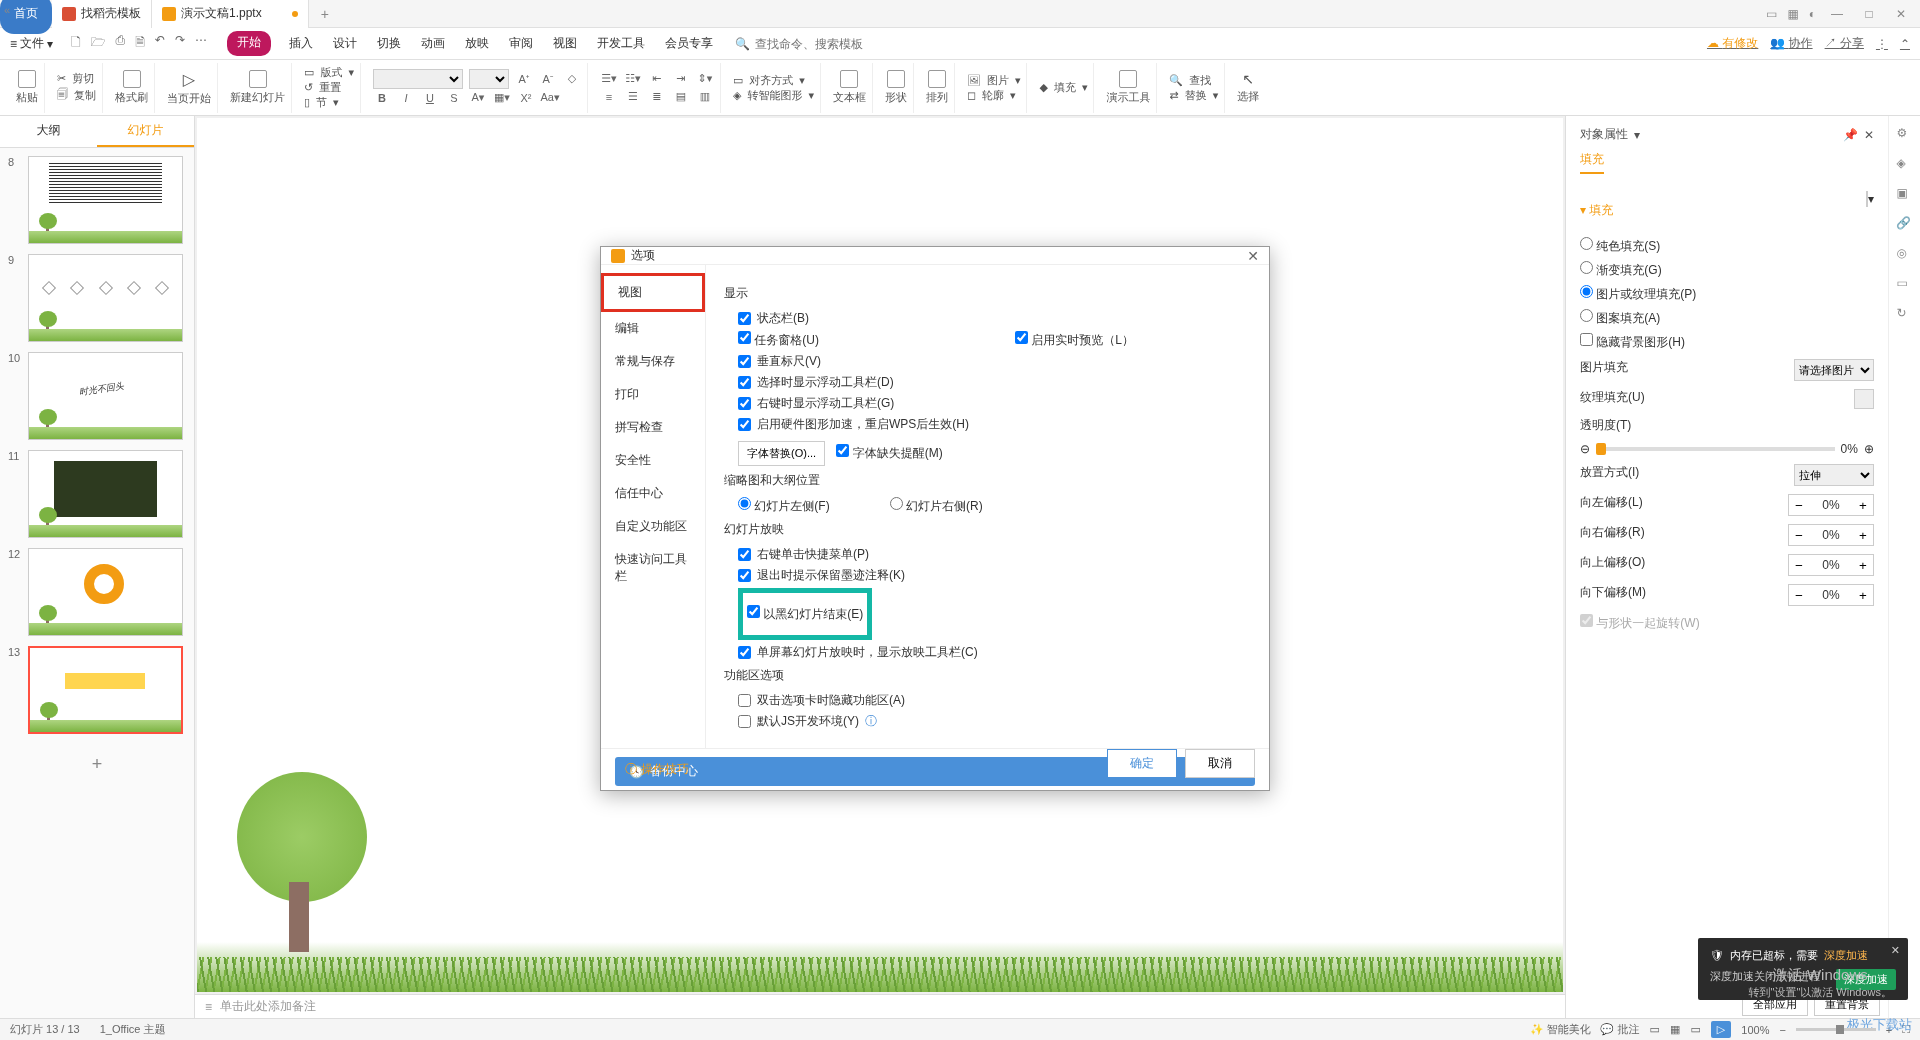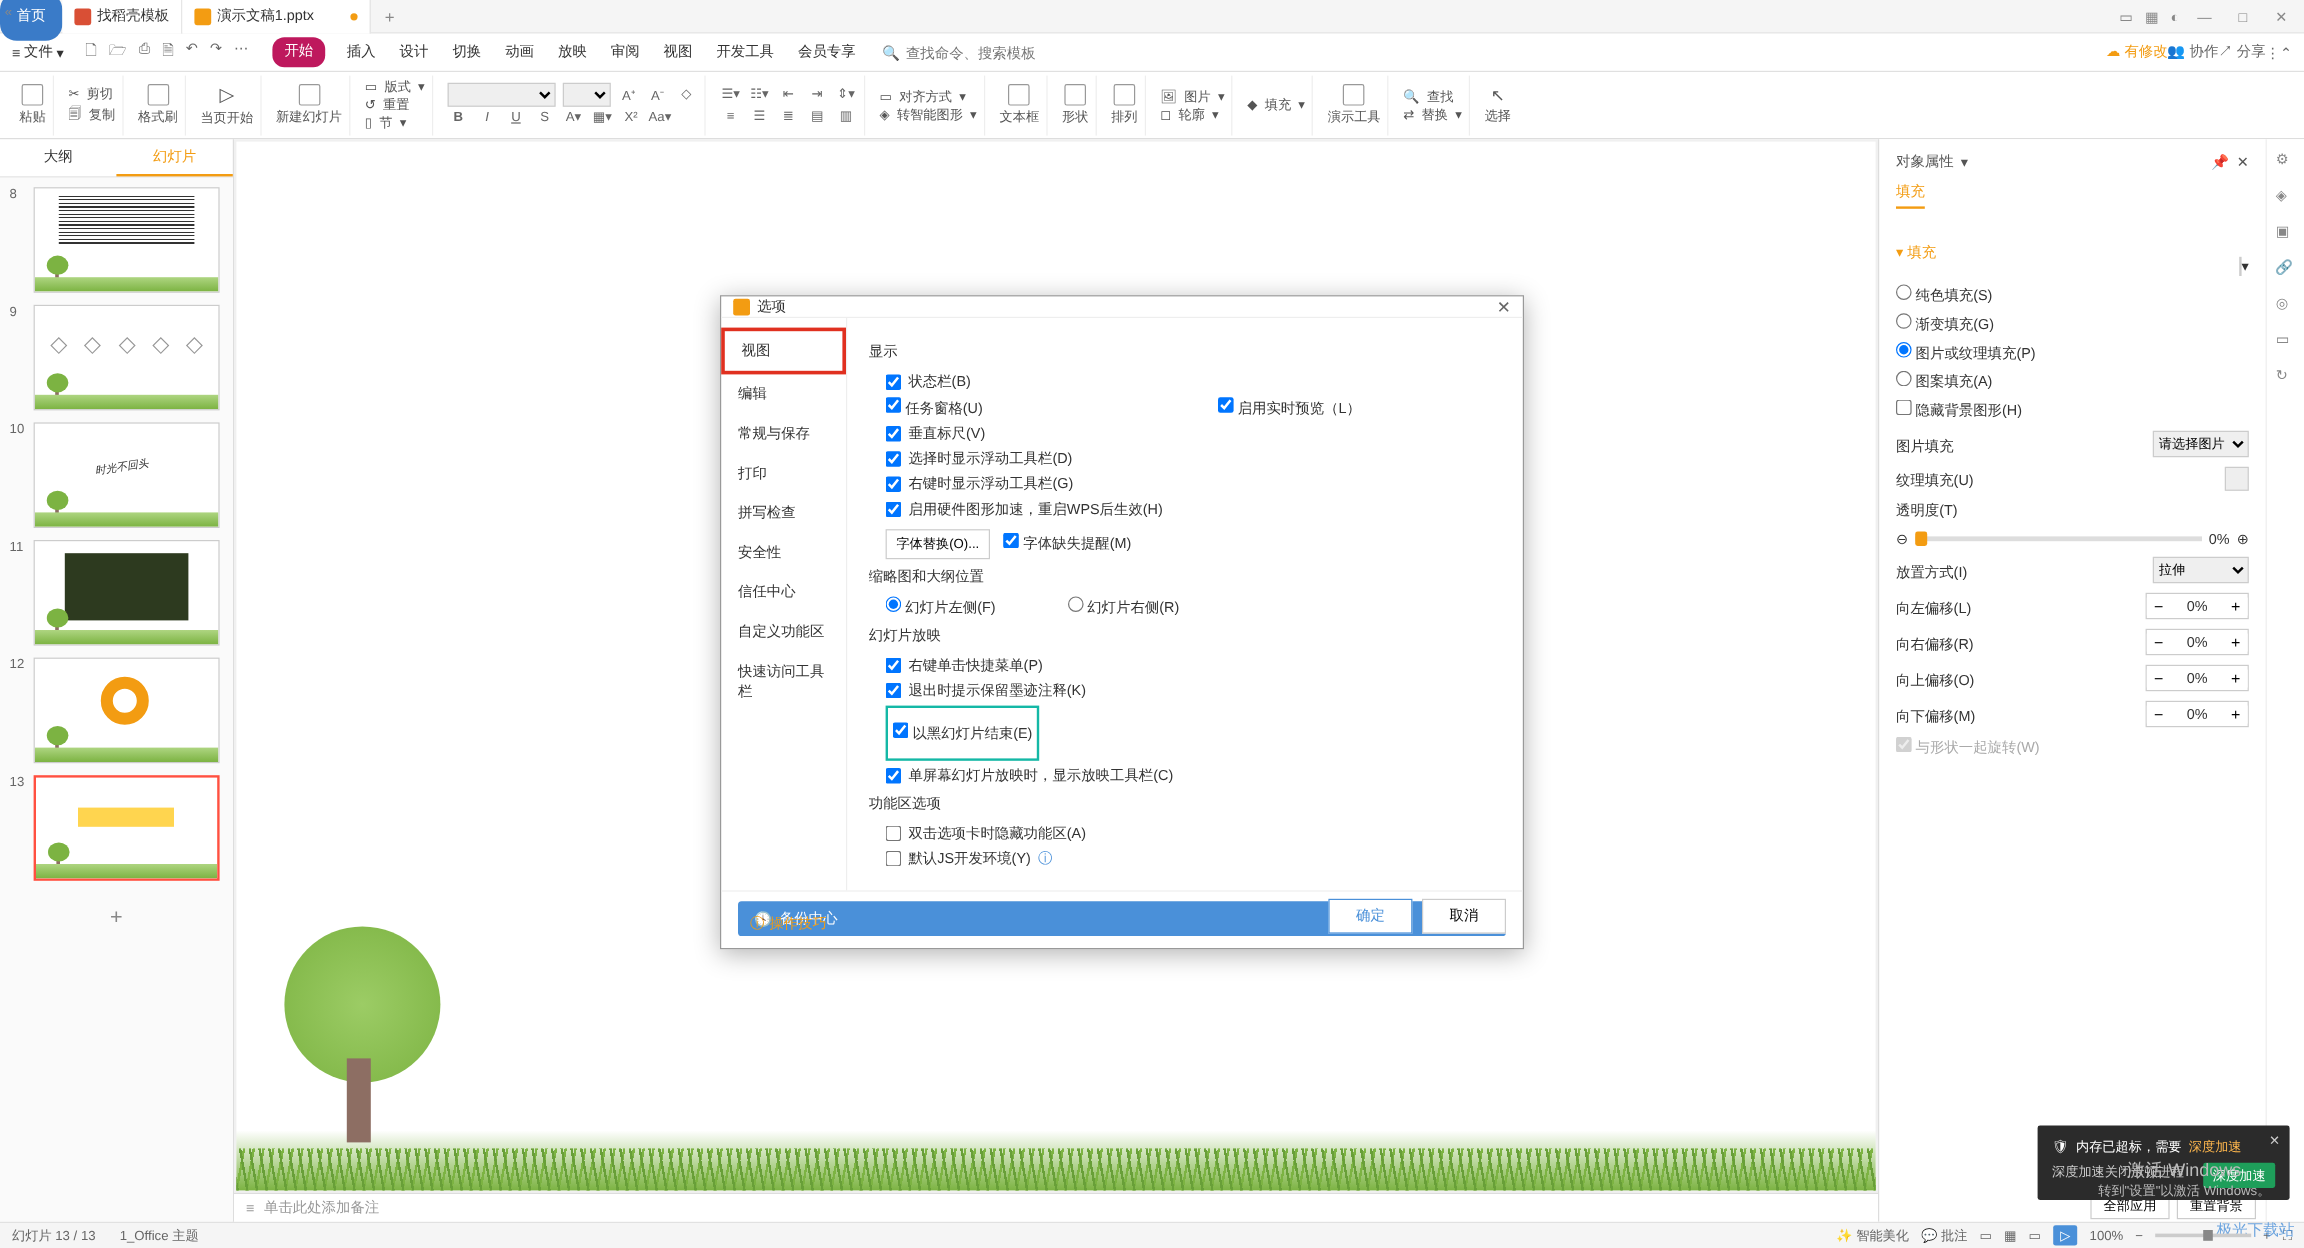--- a/index.html
+++ b/index.html
@@ -20,21 +20,21 @@
 
 .menubar { height: 32px; display: flex; align-items: center; padding: 0 10px; background: #fff; border-bottom: 1px solid #e0e0e0; }
 .menu-left { display: flex; align-items: center; gap: 8px; }
 .menu-file { display: flex; align-items: center; gap: 3px; cursor: pointer; }
 .menu-icons { display: flex; gap: 10px; color: #666; margin-left: 10px; }
 .menu-tabs { display: flex; gap: 16px; margin-left: 20px; }
 .menu-tab { cursor: pointer; padding: 4px 2px; }
 .menu-tab.active { background: #be185d; color: #fff; border-radius: 10px; padding: 3px 10px; }
 .search-area { margin-left: 20px; display: flex; align-items: center; gap: 5px; color: #999; }
 .search-input { border: none; outline: none; font-size: 12px; width: 120px; }
-.menubar-right { margin-left: auto; display: flex; align-items: center; color: #666; }
+.menubar-right { margin-left: auto; display: flex; align-items: center; gap: 12px; color: #666; text-decoration: underline; }
 .menubar-right .cloud { color: #f39c12; }
 
 
 .ribbon { height: 56px; display: flex; align-items: center; padding: 0 10px; background: #fff; border-bottom: 1px solid #ddd; gap: 6px; }
 .ribbon-group { display: flex; flex-direction: column; align-items: center; justify-content: center; padding: 0 6px; height: 50px; border-right: 1px solid #eee; }
 .ribbon-group.noline { border-right: none; }
 .ribbon-btn { display: flex; flex-direction: column; align-items: center; font-size: 11px; color: #555; cursor: pointer; gap: 2px; }
 .ribbon-icon { width: 18px; height: 18px; border: 1px solid #999; border-radius: 2px; }
 .ribbon-small-row { display: flex; gap: 6px; align-items: center; font-size: 11px; color: #555; }
 .font-select { border: 1px solid #ccc; height: 20px; font-size: 11px; width: 90px; }
@@ -87,35 +87,35 @@
 .dialog-side-item { padding: 8px 14px; cursor: pointer; font-size: 12px; }
 .dialog-side-item.selected { border: 3px solid #e03020; }
 .dialog-content { flex: 1; padding: 14px 18px; overflow-y: auto; }
 .section-title { font-size: 12px; color: #333; margin-bottom: 8px; margin-top: 6px; }
 .check-row { display: flex; align-items: center; gap: 6px; margin: 4px 0 4px 14px; font-size: 12px; }
 .check-row input[type=checkbox] { width: 13px; height: 13px; }
 .check-row.two-col { display: flex; }
 .check-row.two-col .col2 { margin-left: 190px; }
 .radio-row { display: flex; gap: 60px; margin: 4px 0 4px 14px; font-size: 12px; }
 .font-replace-btn { border: 1px solid #ccc; background: #fff; padding: 4px 8px; font-size: 11px; margin-left: 14px; cursor: pointer; }
-.highlight-box { border: 2px solid #14b8a6; padding: 12px 4px; display: inline-block; }
+.highlight-box { border: 5px solid #14b8a6; padding: 12px 4px; display: inline-block; }
 .dialog-footer { height: 60px; border-top: 1px solid #eee; display: flex; align-items: center; padding: 0 14px; }
 .backup-btn { background: #4a90d9; color: #fff; padding: 6px 14px; border-radius: 3px; cursor: pointer; display: flex; align-items: center; gap: 6px; font-size: 12px; }
 .tips-link { margin-left: 10px; color: #f39c12; font-size: 12px; display: flex; align-items: center; gap: 4px; margin-top: 28px; position: absolute; bottom: 12px; left: 14px;}
 .dlg-btn { padding: 5px 22px; border: 1px solid #ccc; background: #fff; cursor: pointer; margin-left: 8px; font-size: 12px; }
 .dlg-btn.primary { border-color: #4a90d9; color: #4a90d9; }
 .dialog-footer-right { margin-left: auto; display: flex; }
 
 
 .right-panel { width: 355px; border-left: 1px solid #ddd; background: #fff; display: flex; }
 .props { flex: 1; padding: 10px 14px; font-size: 12px; overflow-y: auto; }
 .props-header { display: flex; align-items: center; gap: 6px; margin-bottom: 8px; color: #555; }
 .props-tab { color: #f39c12; border-bottom: 2px solid #f39c12; padding-bottom: 4px; display: inline-block; margin-bottom: 10px; }
 .props-section { color: #f39c12; margin: 10px 0; }
-.props-row { display: flex; align-items: flex-end; justify-content: space-between; margin: 8px 0; }
+.props-row { display: flex; align-items: flex-start; justify-content: space-between; margin: 8px 0; }
 .radio-list label { display: block; margin: 6px 0; }
 .props-select { border: 1px solid #ccc; height: 22px; font-size: 11px; width: 80px; }
 .spinner { display: flex; align-items: center; border: 1px solid #ccc; height: 22px; }
 .spinner button { width: 20px; border: none; background: #fff; cursor: pointer; }
 .spinner span { width: 44px; text-align: center; }
 .slider-row { display: flex; align-items: center; gap: 6px; }
 .slider { flex: 1; height: 4px; background: #ddd; position: relative; }
 .slider-thumb { position: absolute; left: 0; top: -4px; width: 10px; height: 12px; background: #f39c12; border-radius: 2px; }
 .color-swatch { width: 70px; height: 20px; border: 1px solid #ccc; background: linear-gradient(to right, #fff, #aed581); }
 .right-toolbar { width: 32px; border-left: 1px solid #eee; display: flex; flex-direction: column; align-items: center; gap: 14px; padding-top: 10px; color: #888; }

